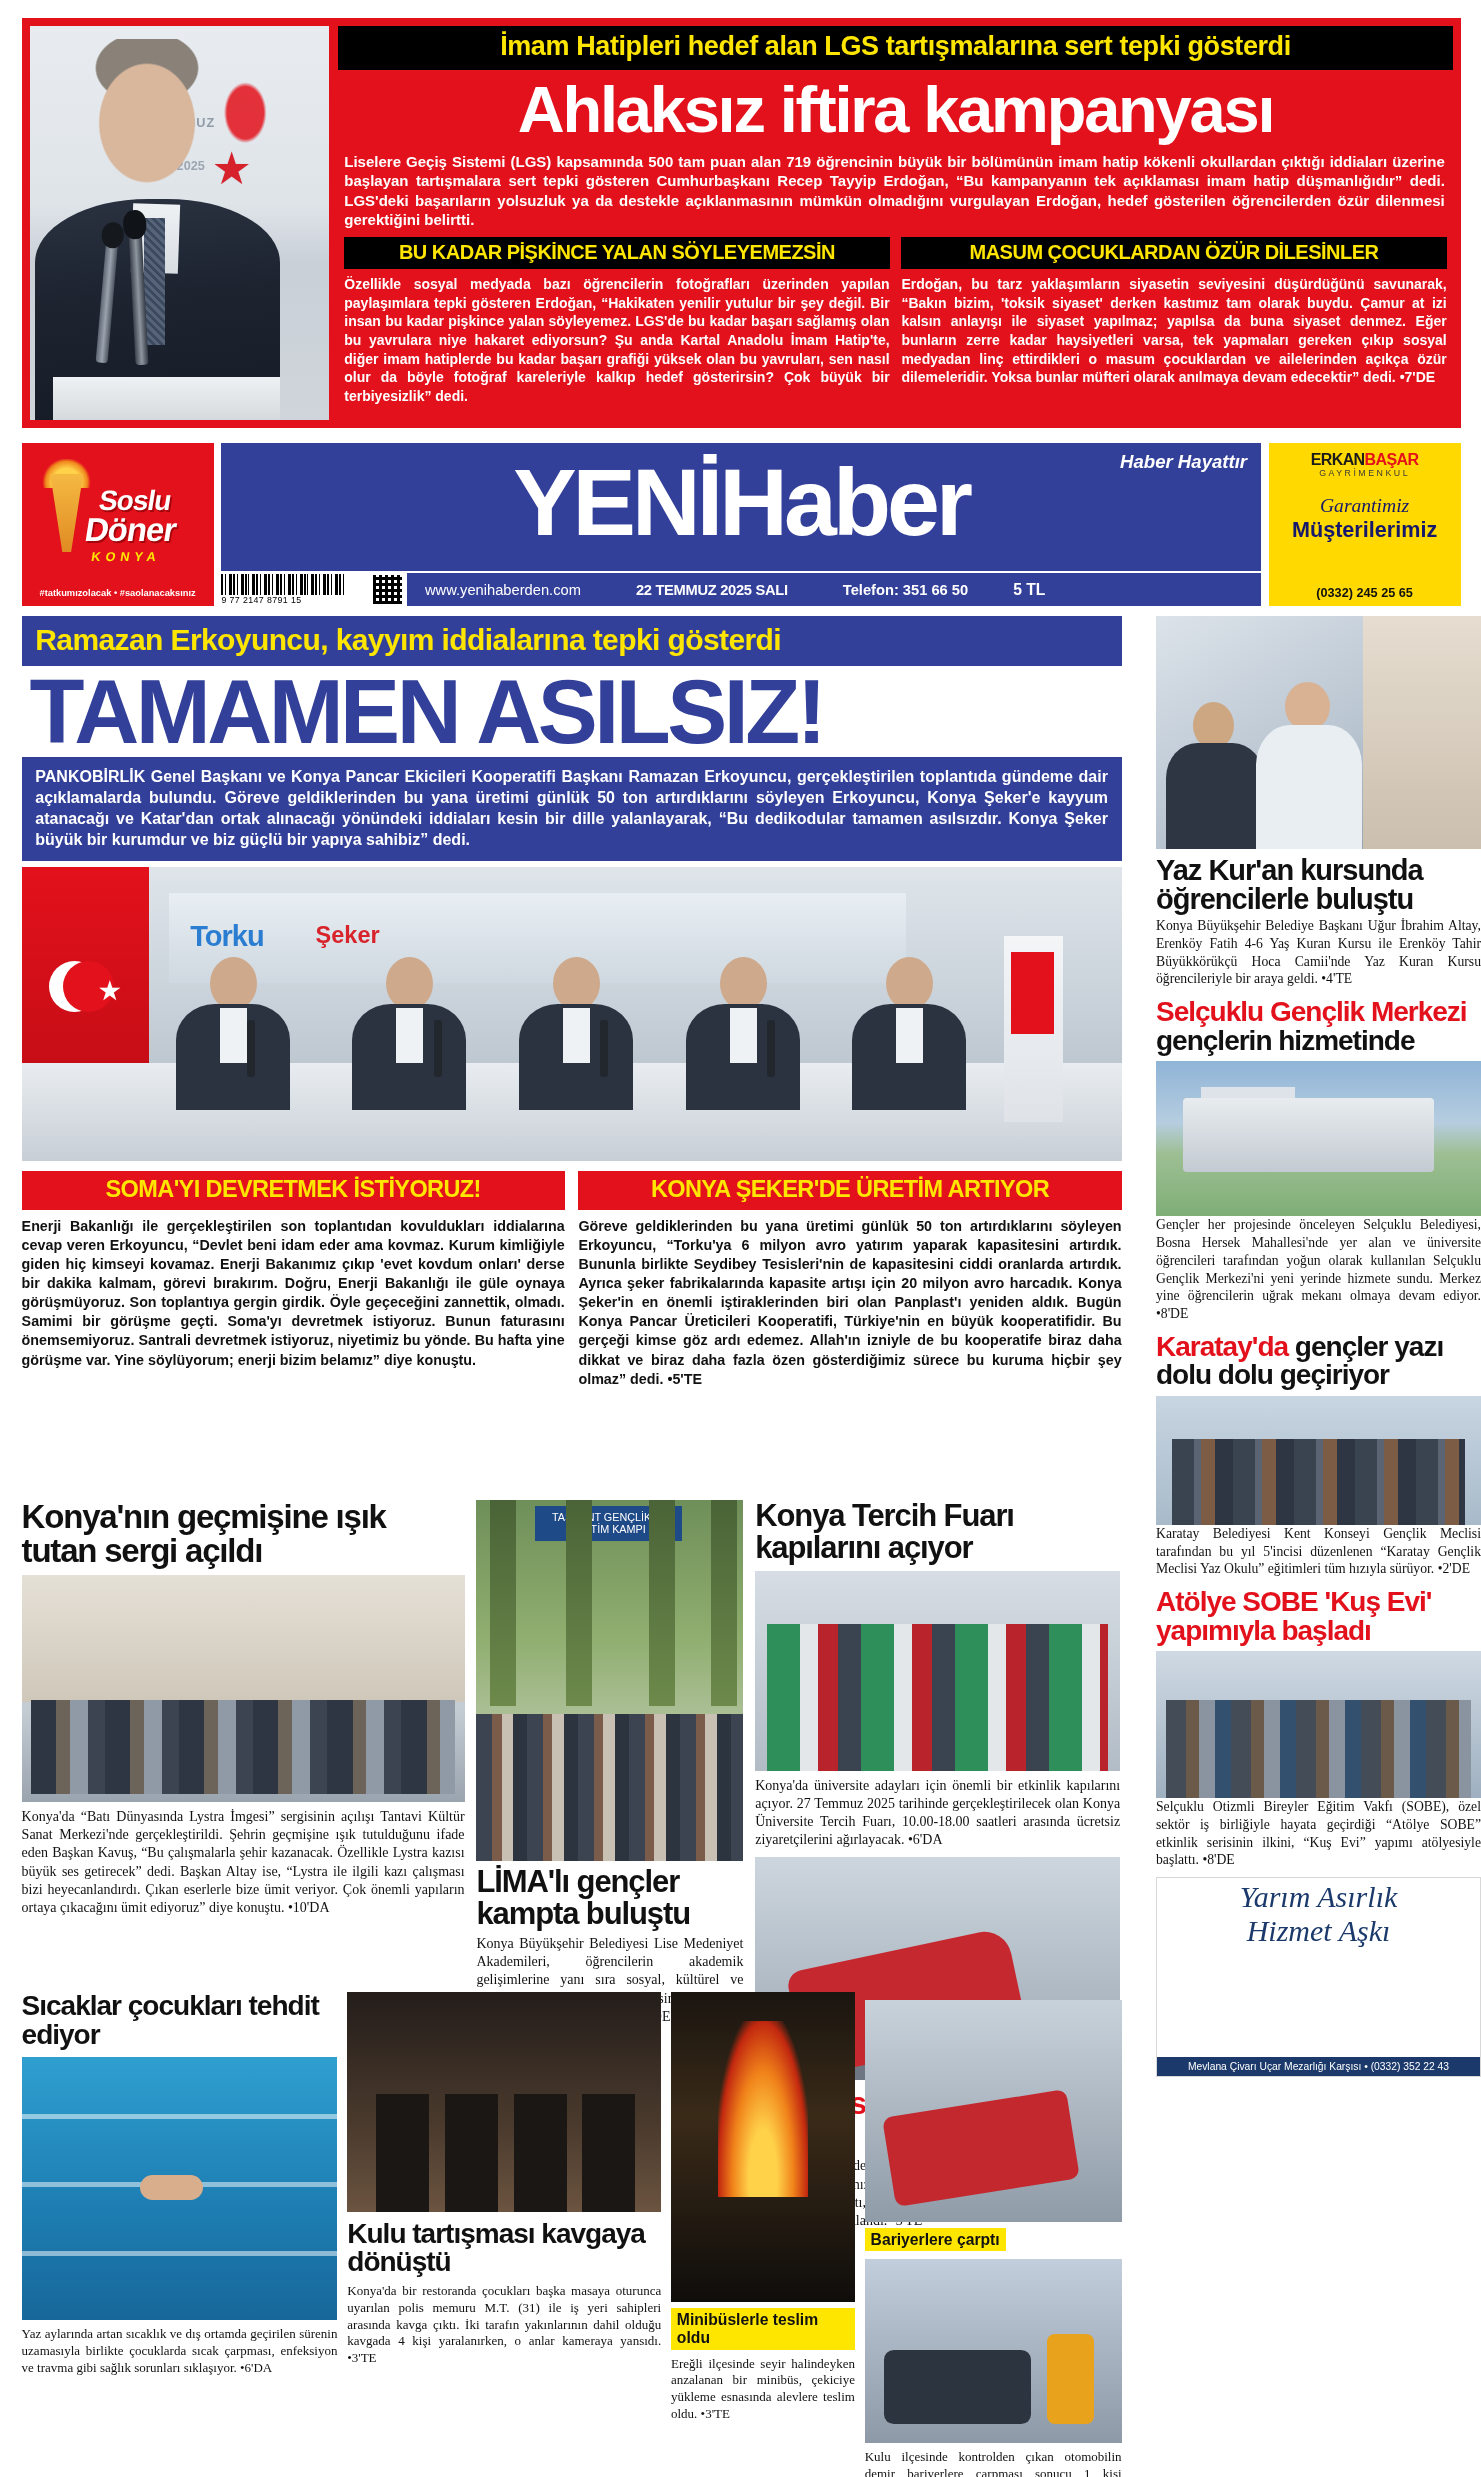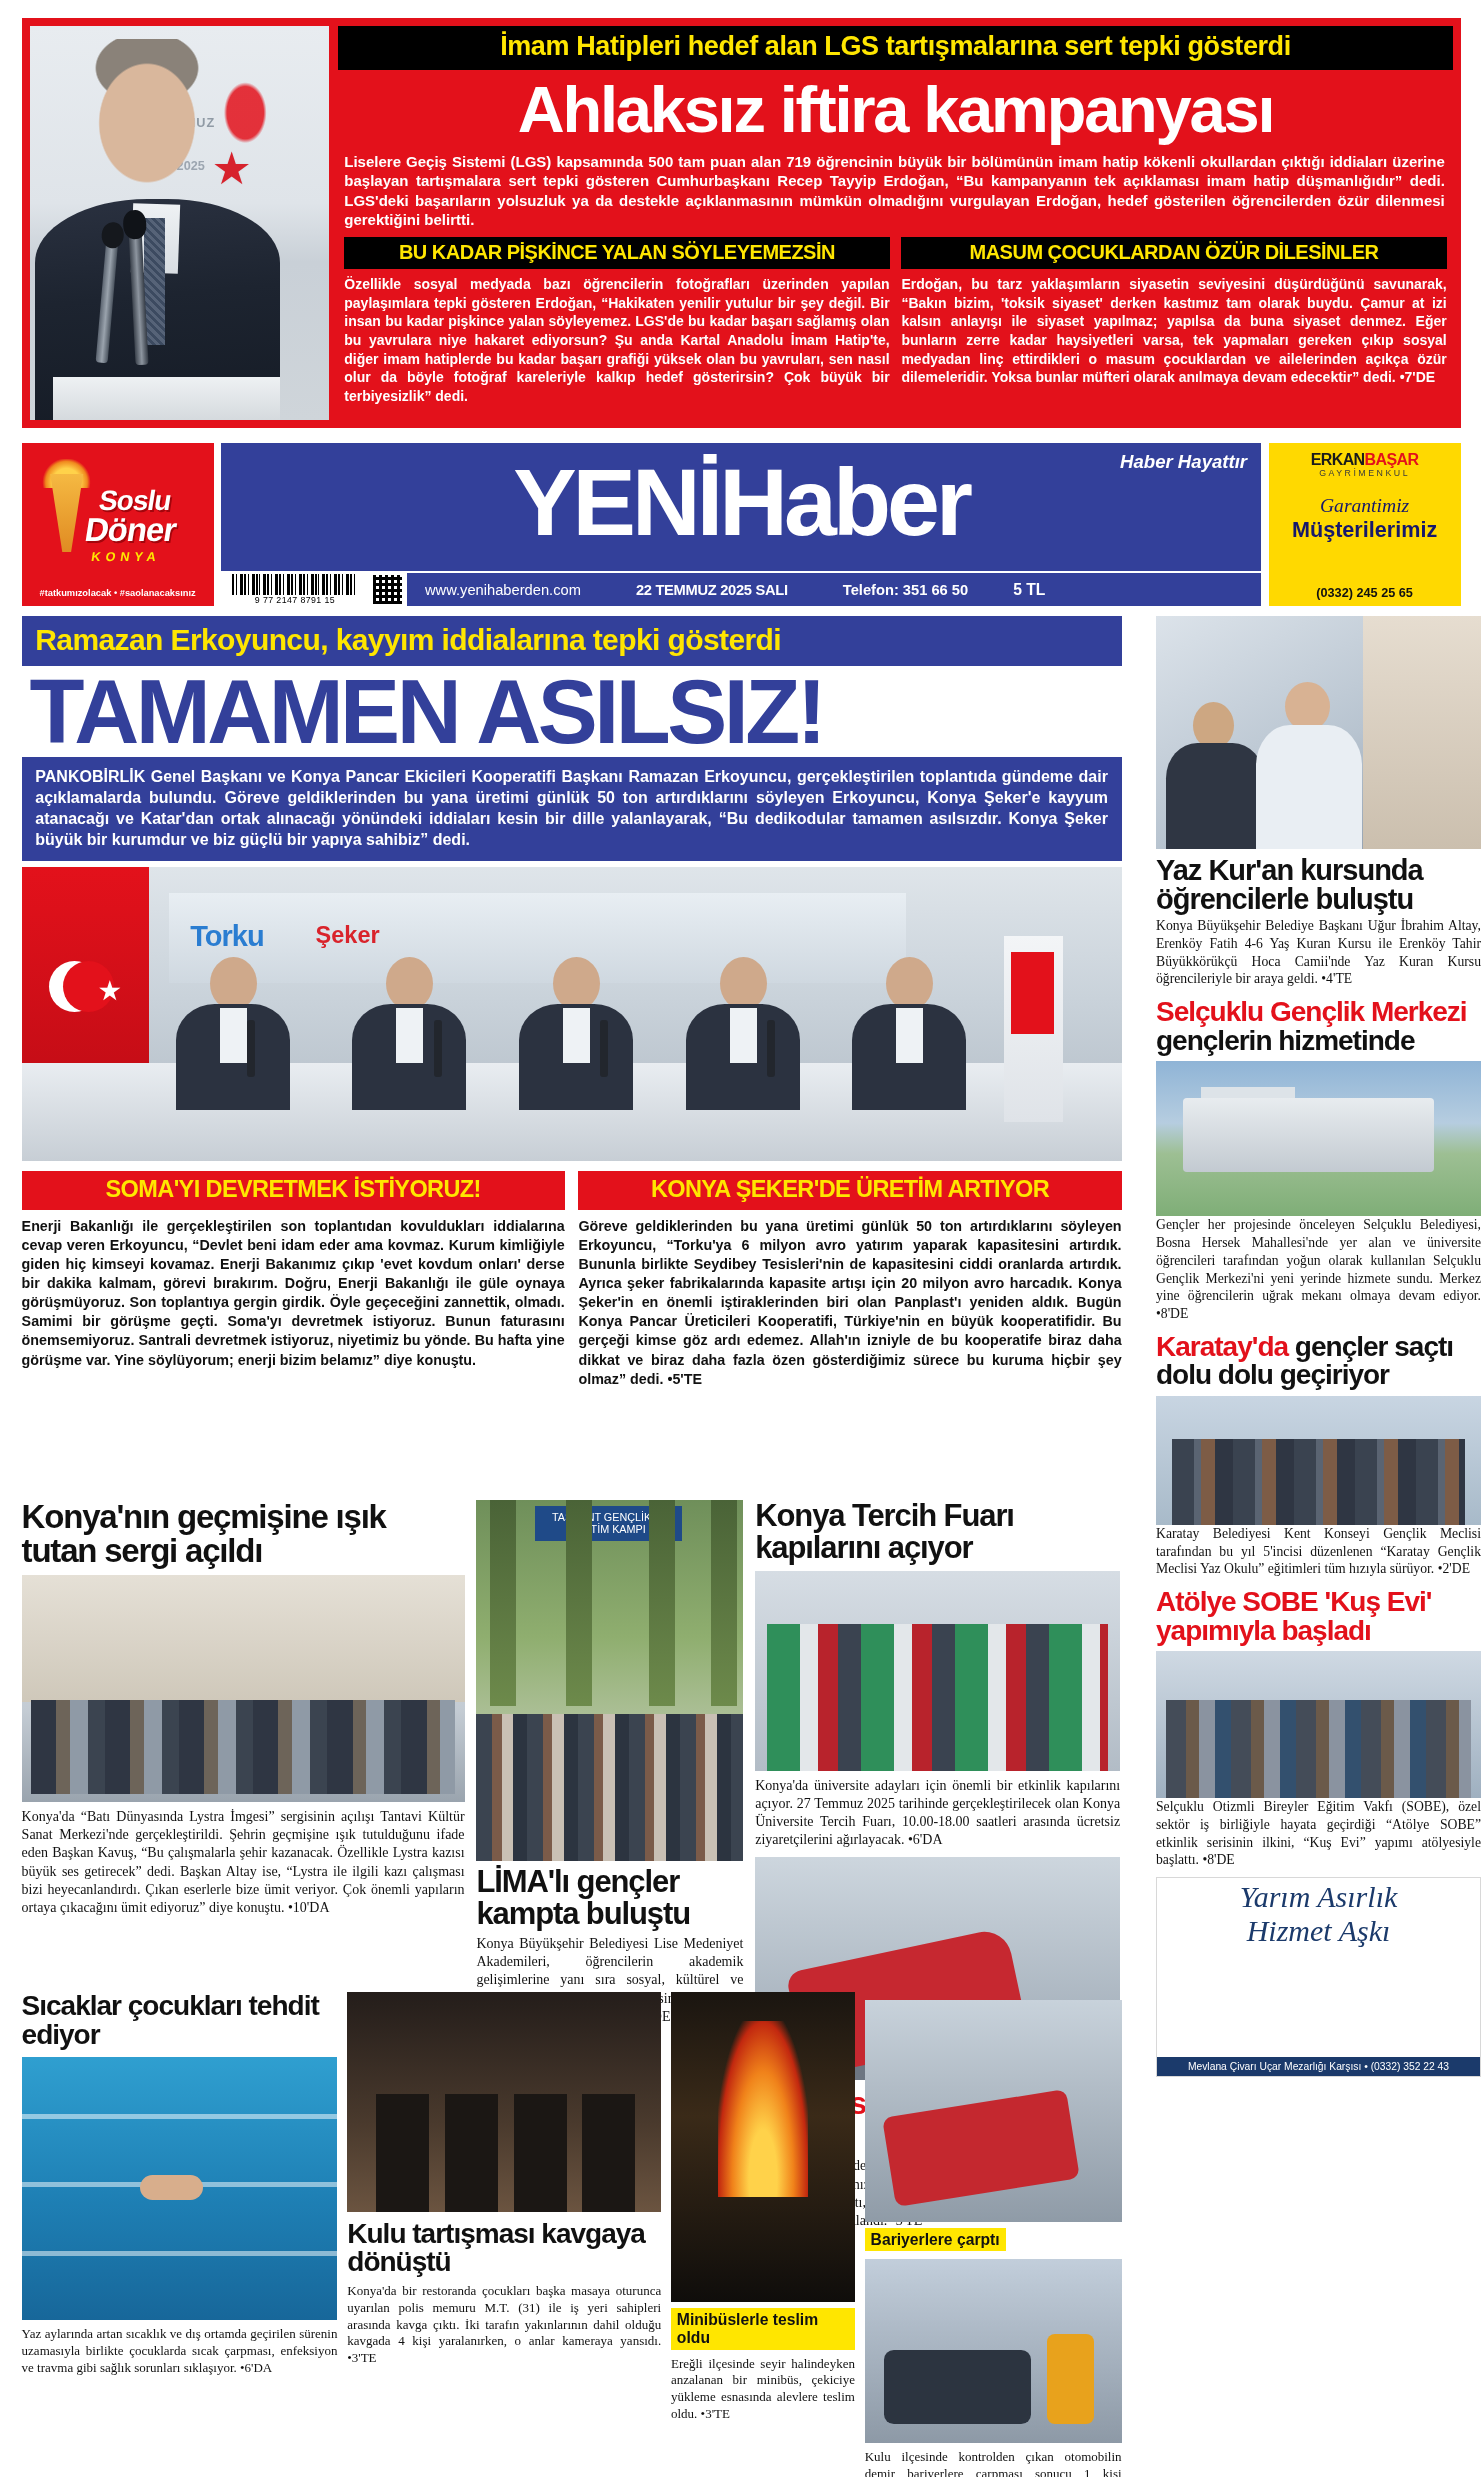--- a/index.html
+++ b/index.html
@@ -98,21 +98,21 @@
   .ad-left .tag{ position:absolute; bottom:7.8px; left:0; right:0; text-align:center; color:#fff; font-size:9.3px; font-weight:bold;}
 
   .mh-main { flex:1; background:#33409a; position:relative; display:flex; flex-direction:column; }
   .mh-top { flex:1; position:relative; }
   .mh-hayattir{ position:absolute; right:13.7px; top:7.8px; color:#fff; font-size:18.6px; font-style:italic; font-weight:bold;}
   .mh-title{
     position:absolute; left:50%; top:50%; transform:translate(-50%,-54%);
     color:#fff; font-size:95px; font-weight:bold; letter-spacing:-3.9px; white-space:nowrap;
   }
   .mh-info { height:35px; background:#33409a; display:flex; align-items:center; border-top:2.9px solid #fff; }
-  .mh-barcode { width:147px; height:35px; background:#fff; display:flex; flex-direction:column; align-items:center; justify-content:center; }
+  .mh-barcode { width:147px; height:35px; background:#fff; display:flex; flex-direction:column; justify-content:center; }
   .mh-barcode .bars{
     width:125px;height:20.6px;
     background:repeating-linear-gradient(90deg,#000 0 2px,#fff 2px 3.9px,#000 3.9px 4.9px,#fff 4.9px 7.8px,#000 7.8px 10.8px,#fff 10.8px 11.8px);
   }
   .mh-barcode .num{ font-size:8.8px; color:#000; letter-spacing:0.4px; }
   .mh-qr { width:39px;height:35px;background:#fff;display:flex;align-items:center;justify-content:center;}
   .mh-qr .q{ width:29px;height:29px;
     background:
      repeating-linear-gradient(90deg,#000 0 2.9px,#fff 2.9px 5.9px),
      repeating-linear-gradient(0deg,#000 0 2.9px,#fff 2.9px 5.9px);
@@ -431,21 +431,21 @@
     <div class="sb-b">Konya Büyükşehir Belediye Başkanı Uğur İbrahim Altay, Erenköy Fatih 4-6 Yaş Kuran Kursu ile Erenköy Tahir Büyükkörükçü Hoca Camii'nde Yaz Kuran Kursu öğrencileriyle bir araya geldi. •4'TE</div>
 
     <div class="sb-h-red">Selçuklu Gençlik Merkezi</div>
     <div class="sb-h-blk">gençlerin hizmetinde</div>
     <div class="sb-photo2">
       <div class="bld2"></div>
       <div class="bld"></div>
     </div>
     <div class="sb-b">Gençler her projesinde önceleyen Selçuklu Belediyesi, Bosna Hersek Mahallesi'nde yer alan ve üniversite öğrencileri tarafından yoğun olarak kullanılan Selçuklu Gençlik Merkezi'ni yeni yerinde hizmete sundu. Merkez yine öğrencilerin uğrak mekanı olmaya devam ediyor. •8'DE</div>
 
-    <div class="sb-h-red"><span>Karatay'da</span> <span class="sb-h-blk" style="font-size:28px">gençler saçtı dolu dolu geçiriyor</span></div>
+    <div class="sb-h-red"><span>Karatay'da</span> <span class="sb-h-blk" style="font-size:28px">gençler yazı dolu dolu geçiriyor</span></div>
     <div class="sb-photo3">
       <div class="grp"></div>
     </div>
     <div class="sb-b">Karatay Belediyesi Kent Konseyi Gençlik Meclisi tarafından bu yıl 5'incisi düzenlenen “Karatay Gençlik Meclisi Yaz Okulu” eğitimleri tüm hızıyla sürüyor. •2'DE</div>
 
     <div class="sb-h-red"><span>Atölye SOBE</span> <span>'Kuş Evi'</span><br><span>yapımıyla başladı</span></div>
     <div class="sb-photo4">
       <div class="g"></div>
     </div>
     <div class="sb-b">Selçuklu Otizmli Bireyler Eğitim Vakfı (SOBE), özel sektör iş birliğiyle hayata geçirdiği “Atölye SOBE” etkinlik serisinin ilkini, “Kuş Evi” yapımı atölyesiyle başlattı. •8'DE</div>

